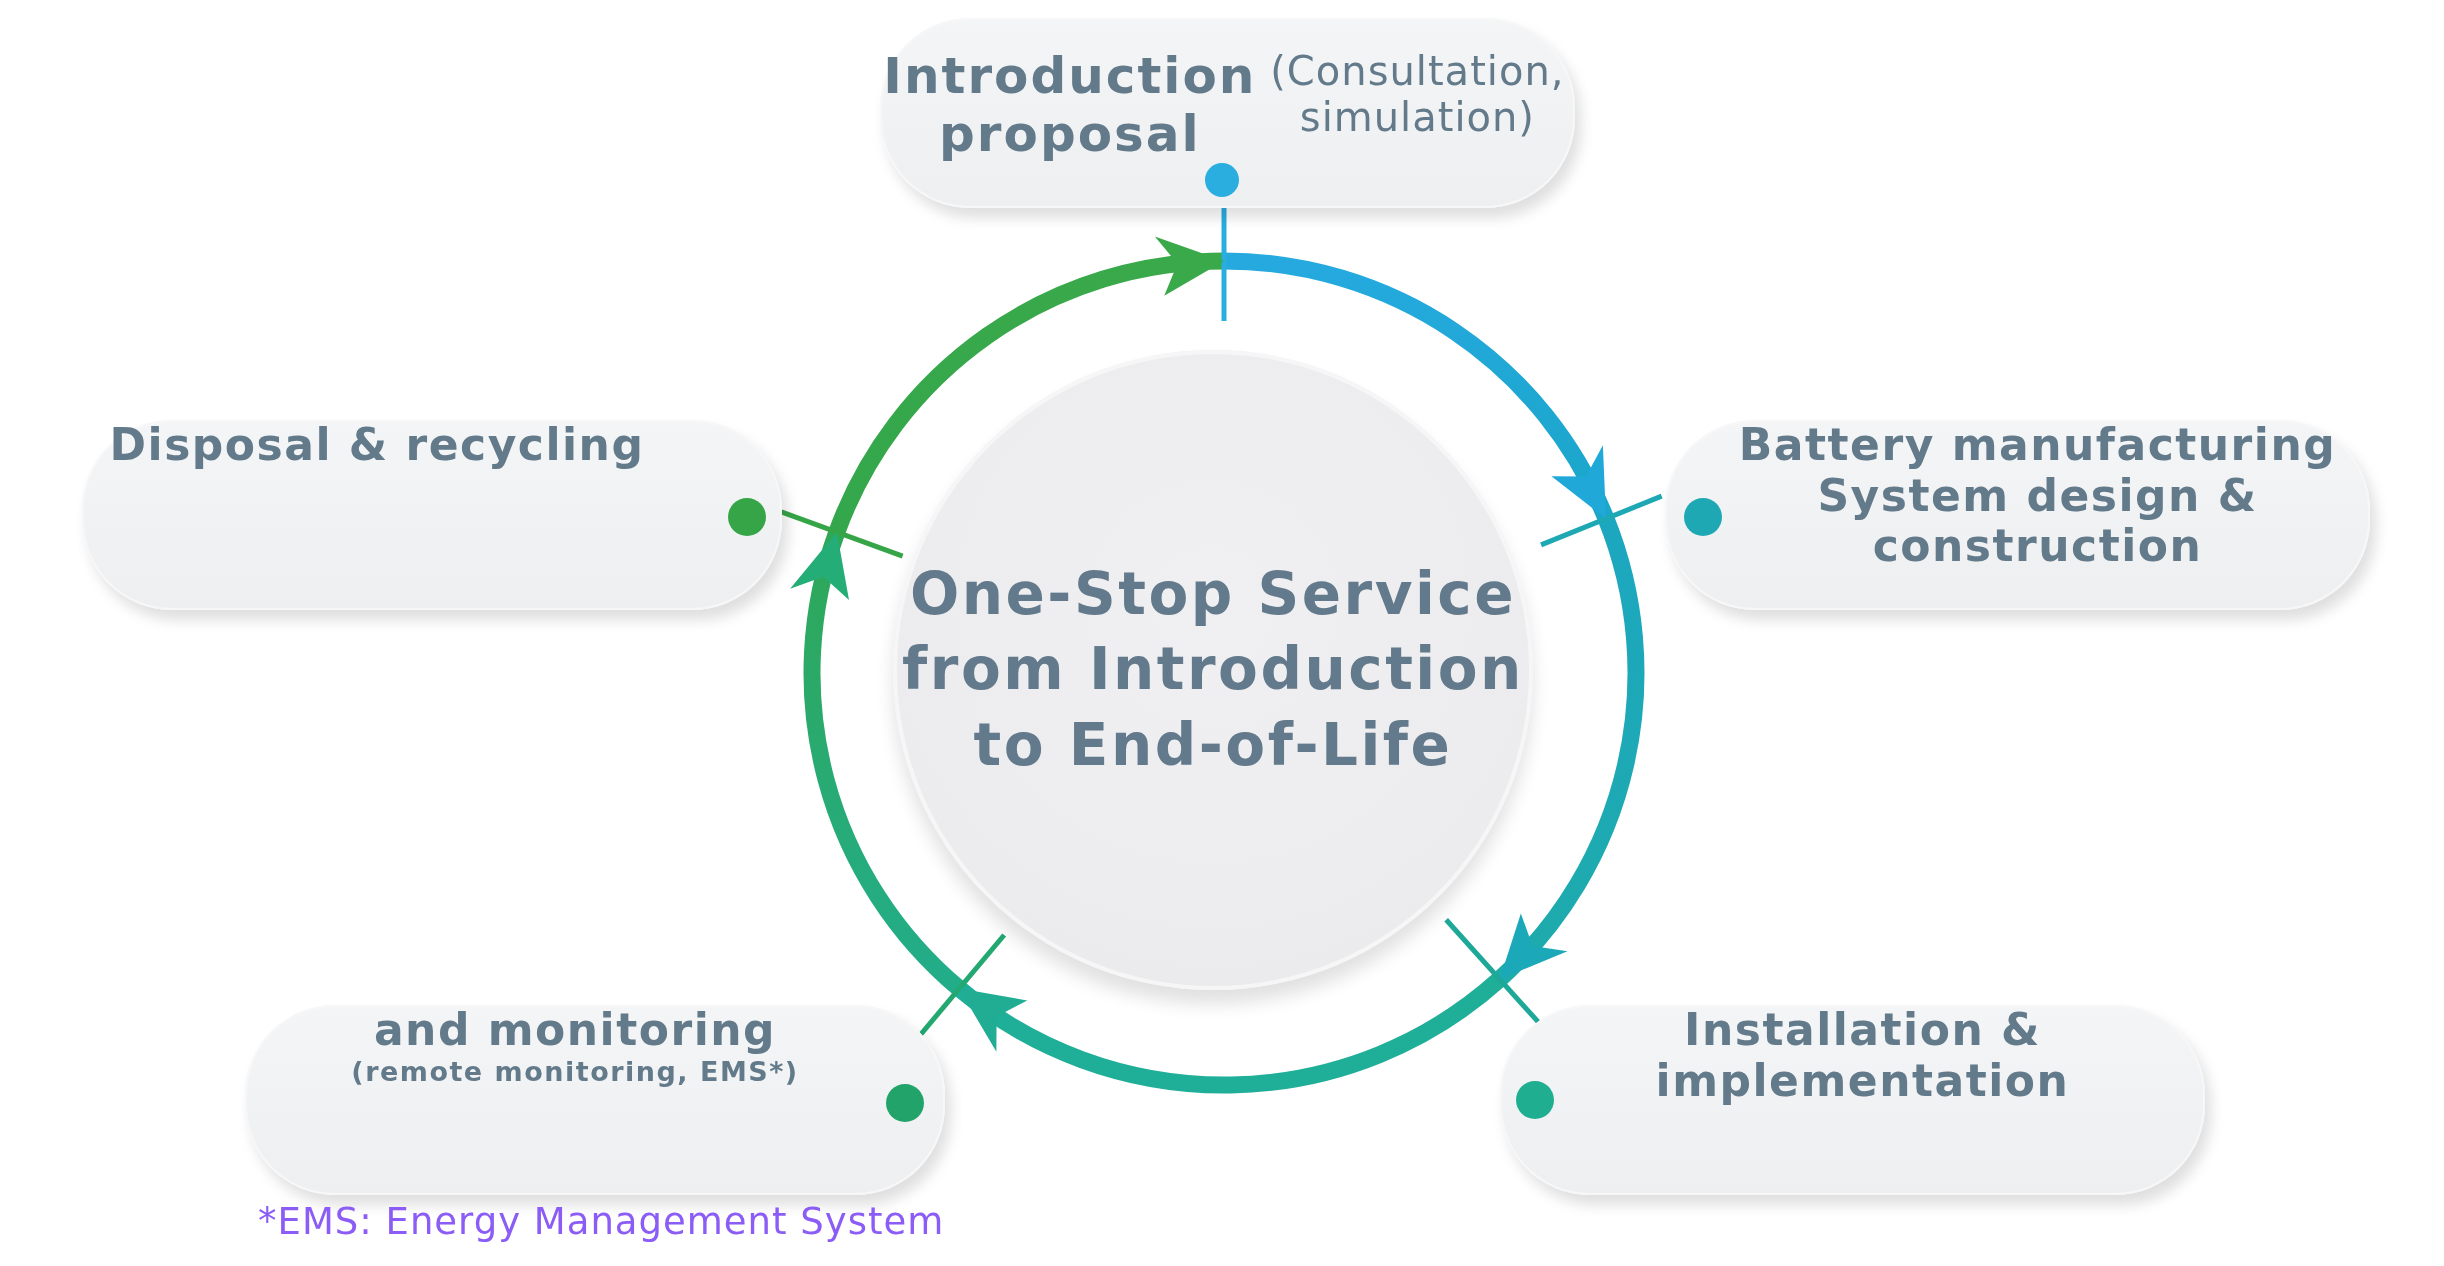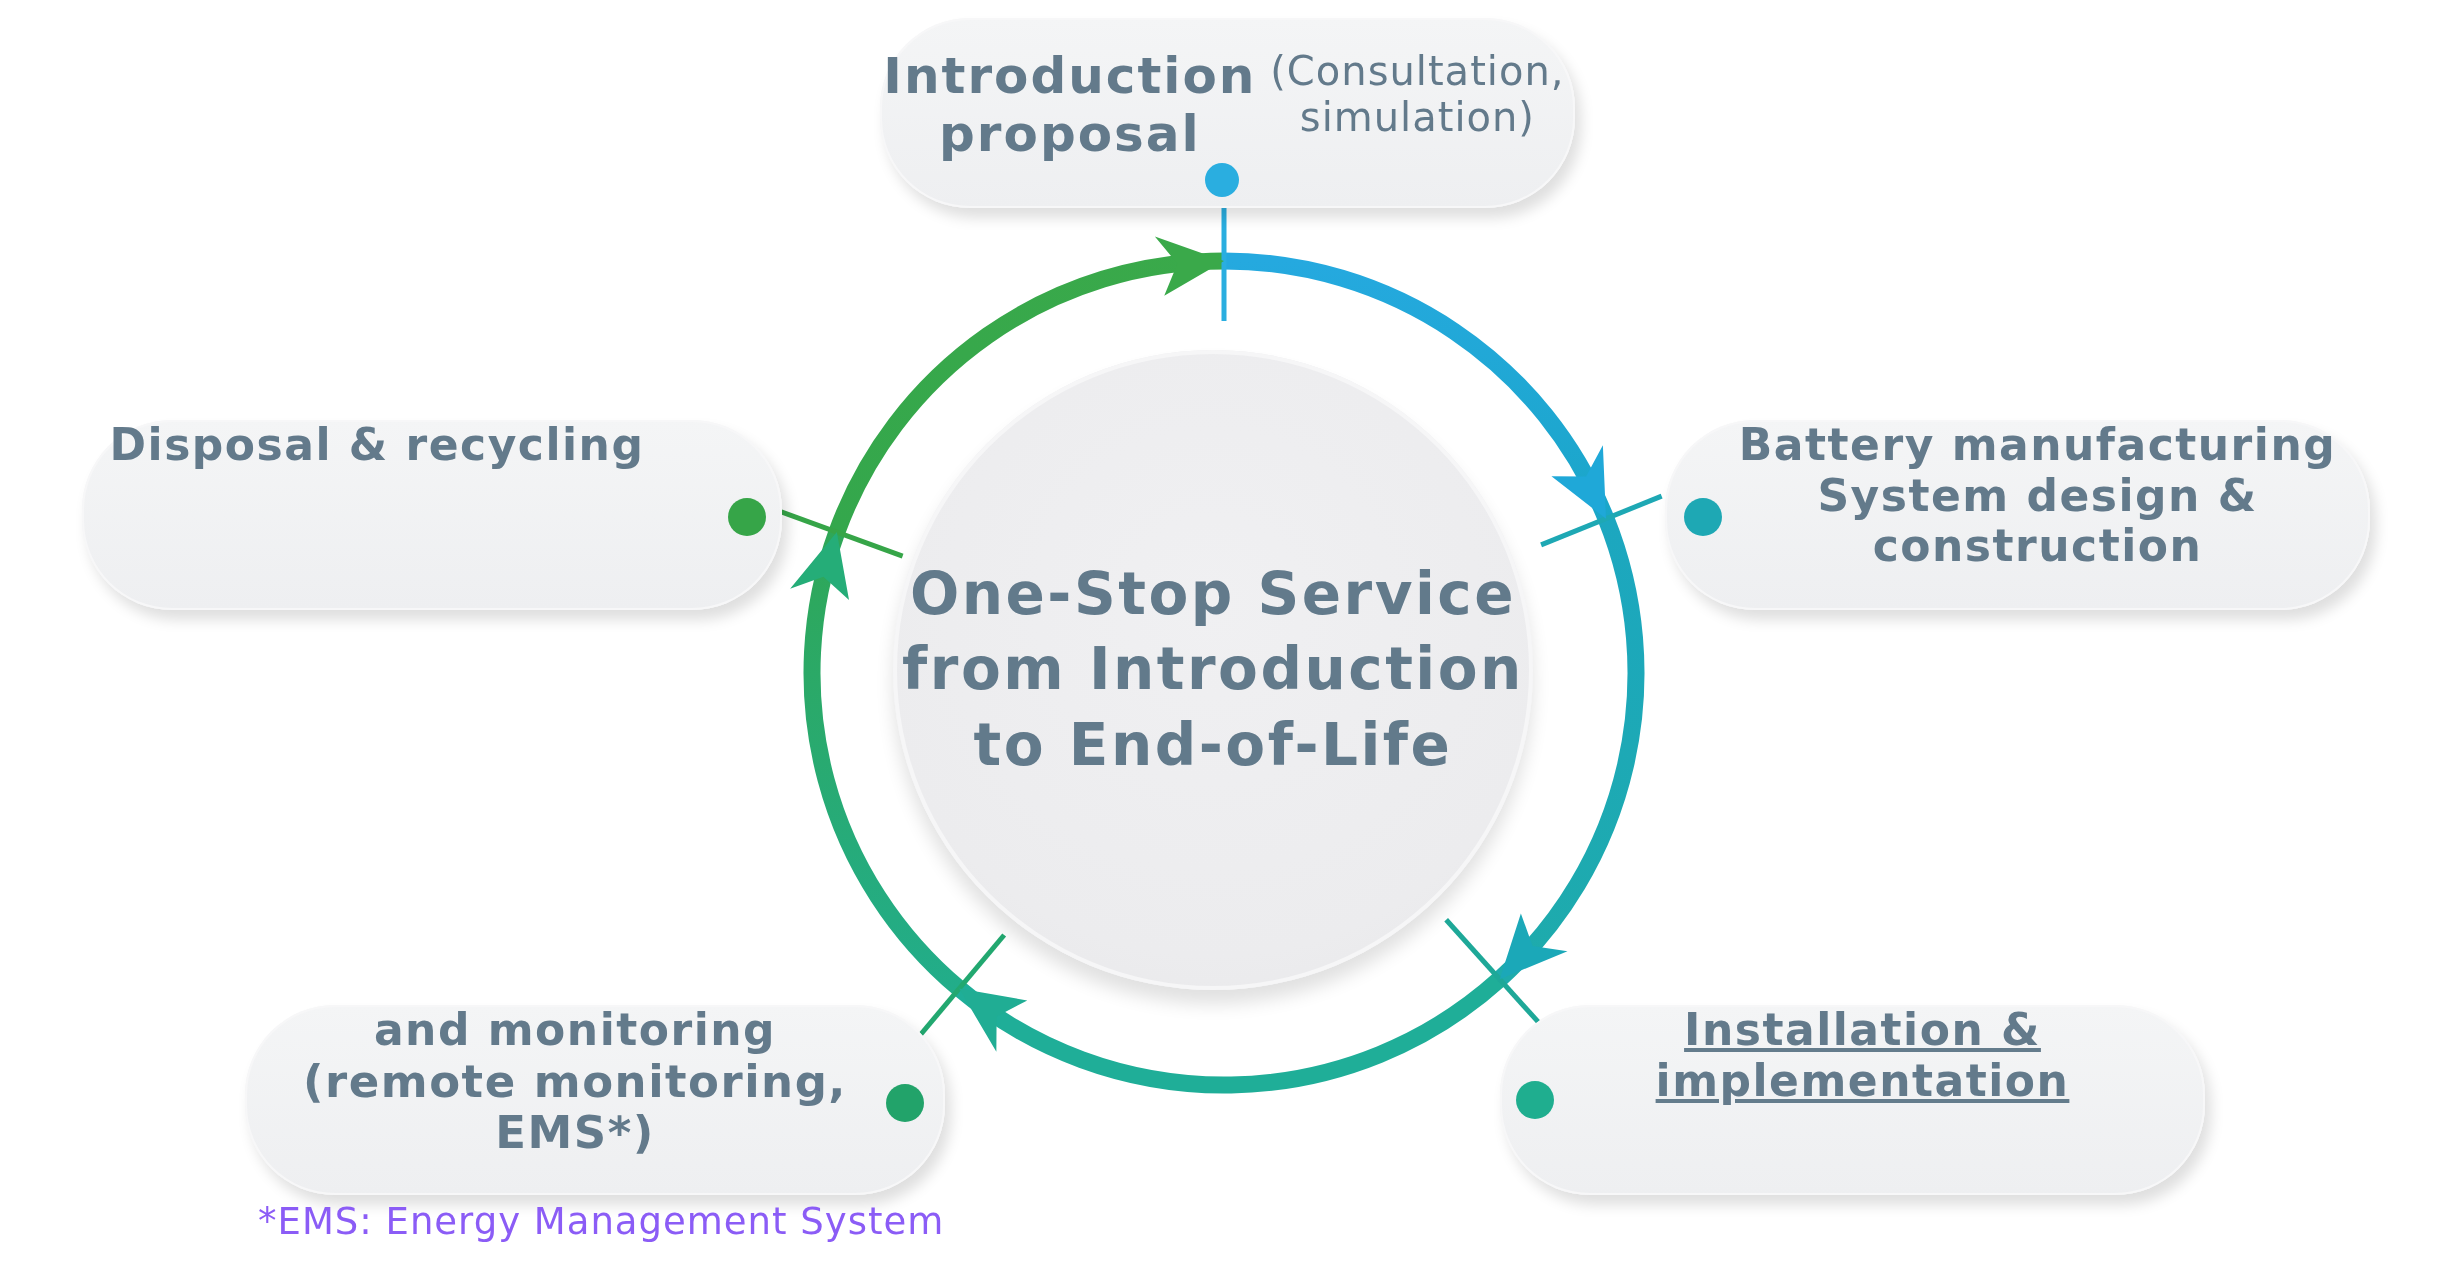--- a/index.html
+++ b/index.html
@@ -6,21 +6,21 @@
   body { width:2444px; height:1266px; position:relative; overflow:hidden;
          font-family:"DejaVu Sans", "Liberation Sans", sans-serif; color:#647c8c; }
   #ring { position:absolute; left:0; top:0; width:2444px; height:1266px; }
   .pill { position:absolute; background:linear-gradient(180deg,#f4f5f6 0%,#eeeff1 100%);
           border-radius:90px; box-shadow: 6px 10px 14px rgba(0,0,0,0.13), inset 0 0 0 2px #f7f7f8;
           display:flex; align-items:flex-start; justify-content:center; text-align:center; }
   .t { font-weight:bold; color:#637a8b; letter-spacing:1.5px; line-height:1.15; }
   .t-big { font-size:50px; letter-spacing:2px; }
   .t-mid { font-size:44px; }
   .t-sub { font-size:40px; font-weight:normal; letter-spacing:1px; }
-  .t-small { font-size:45px; }
+  .t-small { font-size:27px; }
   .center-disc { position:absolute; left:893px; top:350px; width:640px; height:640px; border-radius:50%;
           background:radial-gradient(circle at 50% 40%, #f0f0f2 0%, #ececee 70%, #e6e6e8 100%);
           box-shadow: 0 14px 18px rgba(0,0,0,0.12), inset 0 0 0 4px #f6f6f7;
           display:flex; flex-direction:column; align-items:center; justify-content:center; }
   .center-line { font-size:58px; font-weight:bold; color:#627a8b; letter-spacing:2.5px; line-height:1.3; }
   .footnote { position:absolute; left:258px; top:1200px; font-size:37px; color:#8b5cf6; letter-spacing:1px; }
 </style>
 </head>
 <body>
 
@@ -79,21 +79,21 @@
 
 <div class="pill" style="left:1665px; top:420px; width:705px; height:190px;">
   <div style="margin-left:40px;">
     <div class="t t-mid">Battery manufacturing</div>
     <div class="t t-mid">System design &amp;</div>
     <div class="t t-mid">construction</div>
   </div>
 </div>
 
 <div class="pill" style="left:1500px; top:1005px; width:705px; height:190px;">
-  <div style="margin-left:20px;text-decoration:underline;">
+  <div style="margin-left:20px;">
     <div class="t t-mid">Installation &amp;</div>
     <div class="t t-mid">implementation</div>
   </div>
 </div>
 
 <div class="pill" style="left:245px; top:1005px; width:700px; height:190px;">
   <div style="margin-right:40px;">
     <div class="t t-mid">and monitoring</div>
     <div class="t t-small">(remote monitoring, EMS*)</div>
   </div>

